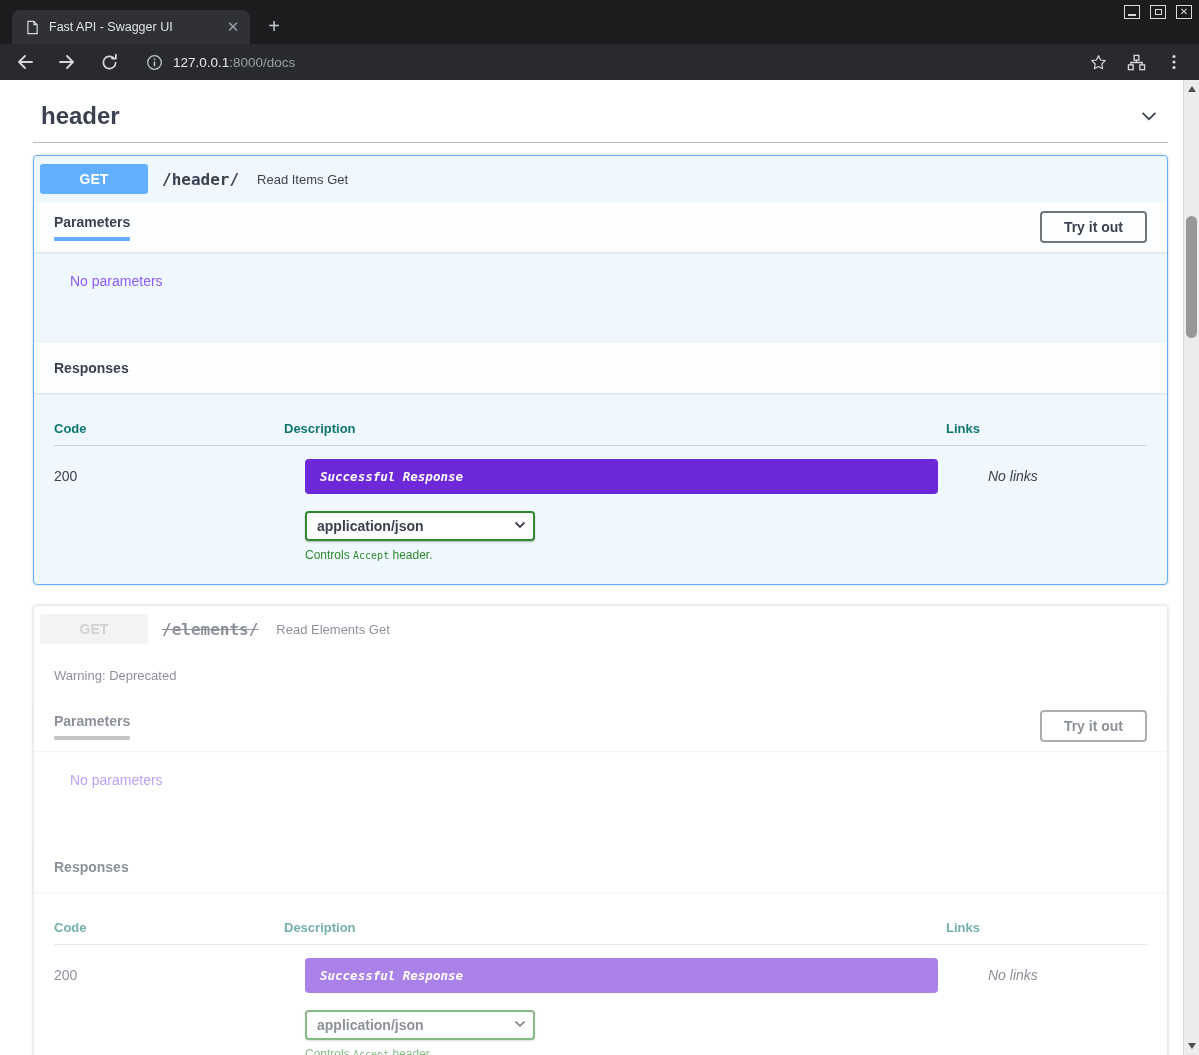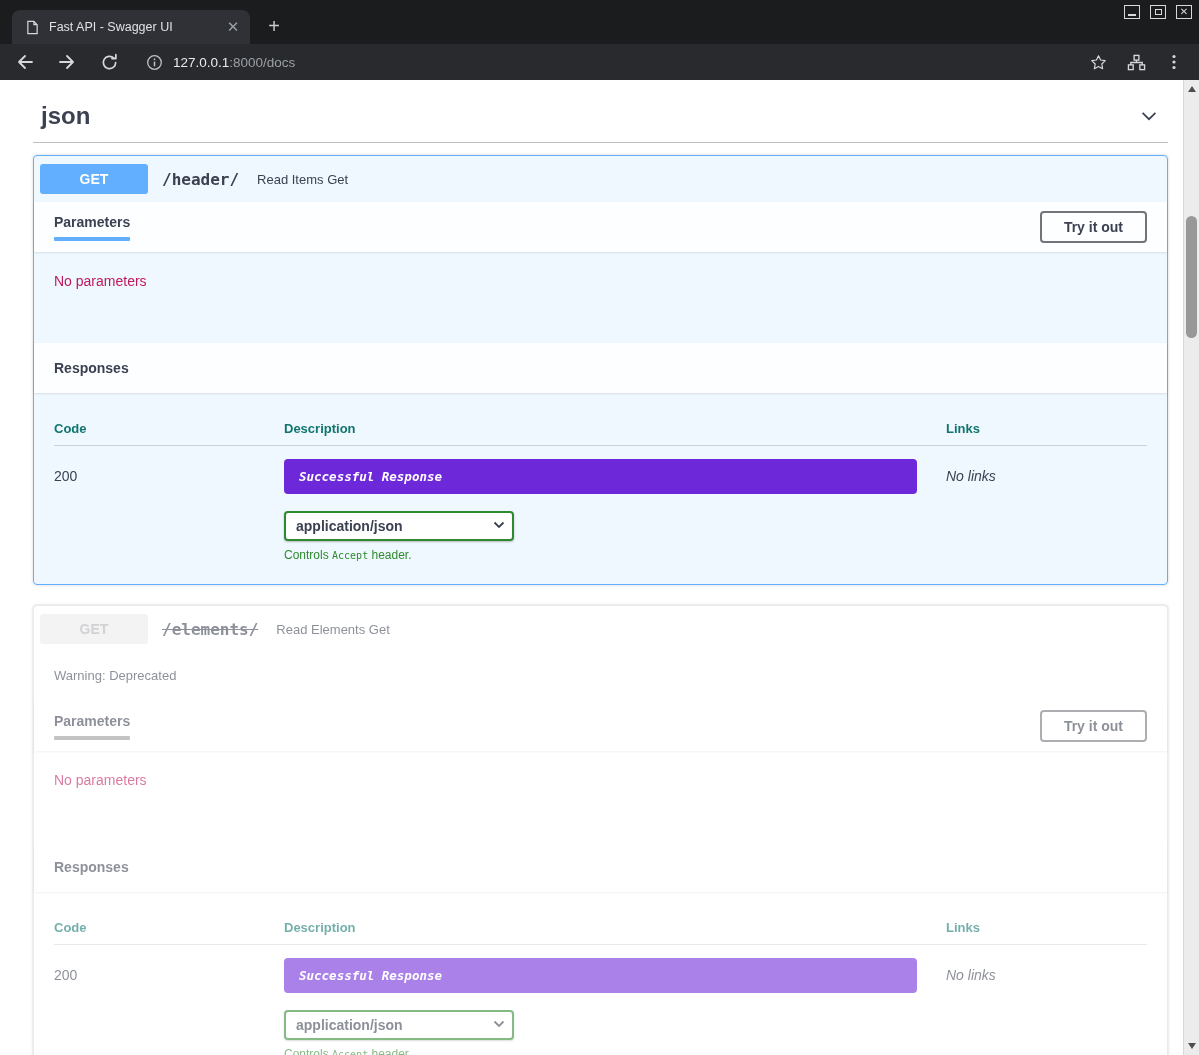--- a/index.html
+++ b/index.html
@@ -73,28 +73,28 @@
   .sec-header { display:flex; align-items:center; justify-content:space-between;
     padding:8px 20px; min-height:50px;
     background:rgba(255,255,255,.8); box-shadow:0 1px 2px rgba(0,0,0,.1); }
   .tab-item { font-size:14px; font-weight:700; color:#3b4151; display:inline-block; }
   .tab-item:after { content:""; display:block; height:4px; background:#61affe; margin-top:7px; border-radius:1px; }
   .deprecated .tab-item:after { background:#9a9a9a; }
   .responses-title { font-size:14px; font-weight:700; color:#3b4151; }
   .try-btn { padding:6px 22px; border:2px solid #71757a; border-radius:4px;
     background:transparent; color:#3b4151; font-size:14px; font-weight:600; font-family:inherit; cursor:pointer; }
 
-  .body-pad { padding:21px 20px 54px; font-size:14px; color:#be185d; }
+  .body-pad { padding:21px 36px 54px; font-size:14px; color:#8b5cf6; }
 
   .res-wrap { padding:14px 20px 22px; }
   .res-head { display:grid; grid-template-columns:230px 662px 1fr;
     font-size:13px; font-weight:700; color:#0f766e; padding:14px 0 9px;
     border-bottom:1px solid rgba(59,65,81,.2); }
   .res-row { display:grid; grid-template-columns:230px 662px 1fr;
-    padding-top:13px; font-size:14px; color:#3b4151; align-items:start; }
+    padding-top:13px; font-size:14px; color:#3b4151; align-items:start;gap:21px; }
   .res-code { padding-top:9px; }
   .markdown-box { width:633px; background:#6d28d9; border-radius:4px; padding:10px 15px;
     color:#fff; font-family:"DejaVu Sans Mono", monospace; font-size:12.5px;
     font-style:italic; font-weight:700; }
   .no-links { font-style:italic; padding-top:9px; }
   .media-wrap { position:relative; width:230px; margin-top:17px; }
   .media-select { width:100%; appearance:none; -webkit-appearance:none; -moz-appearance:none;
     padding:5px 26px 5px 10px; border:2px solid #2f8a2f; border-radius:4px; background:#fff;
     color:#3b4151; font-weight:700; font-size:14px; font-family:"Liberation Sans", sans-serif;
     box-shadow:0 1px 2px rgba(0,0,0,.25); }
@@ -180,21 +180,21 @@
             <circle cx="9" cy="14.5" r="1.6"></circle>
           </svg>
       </span>
     </div>
   </div>
 
   <div class="content">
     <div class="page">
 
       <div class="section-row">
-        <span class="section-title">json</span>
+        <span class="section-title">header</span>
         <span style="line-height:0;">
           <svg width="22" height="22" viewBox="0 0 24 24">
               <path d="M5 8.5l7 7 7-7" fill="none" stroke="#3b4151" stroke-width="1.8"></path>
             </svg>
         </span>
       </div>
 
       <div class="opblock get">
         <div class="opblock-inner">
           <div class="opblock-summary">

